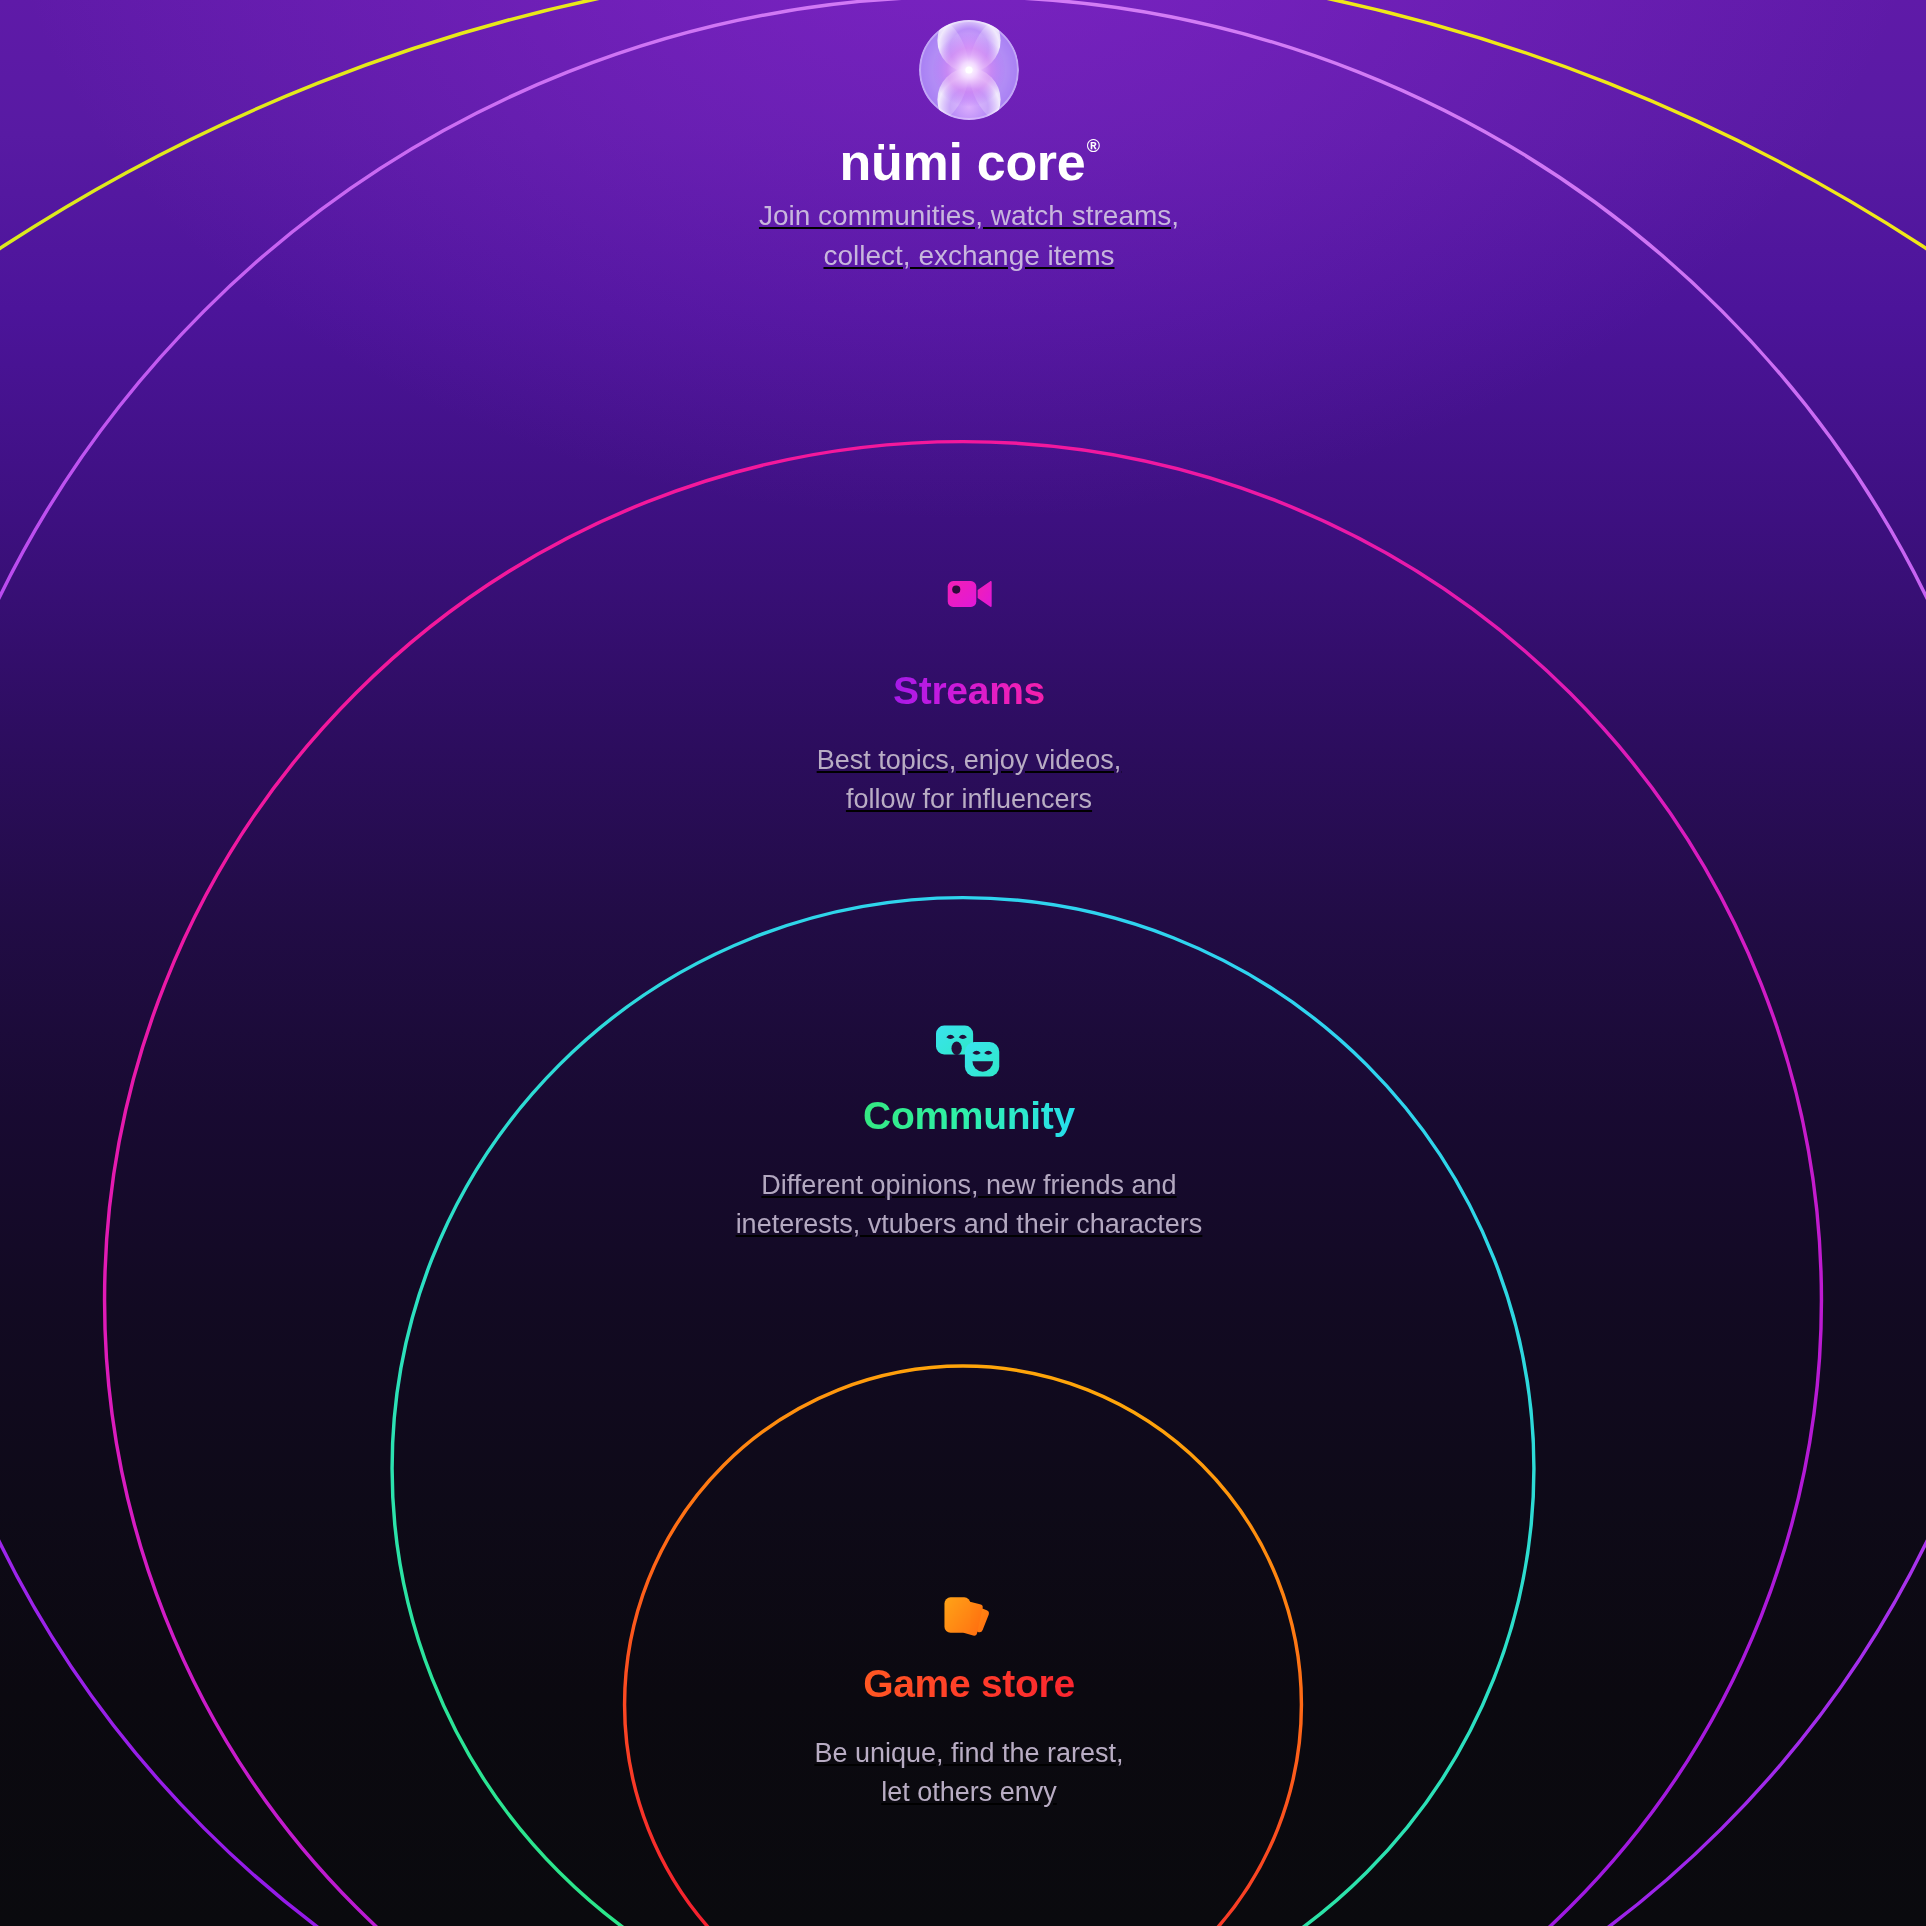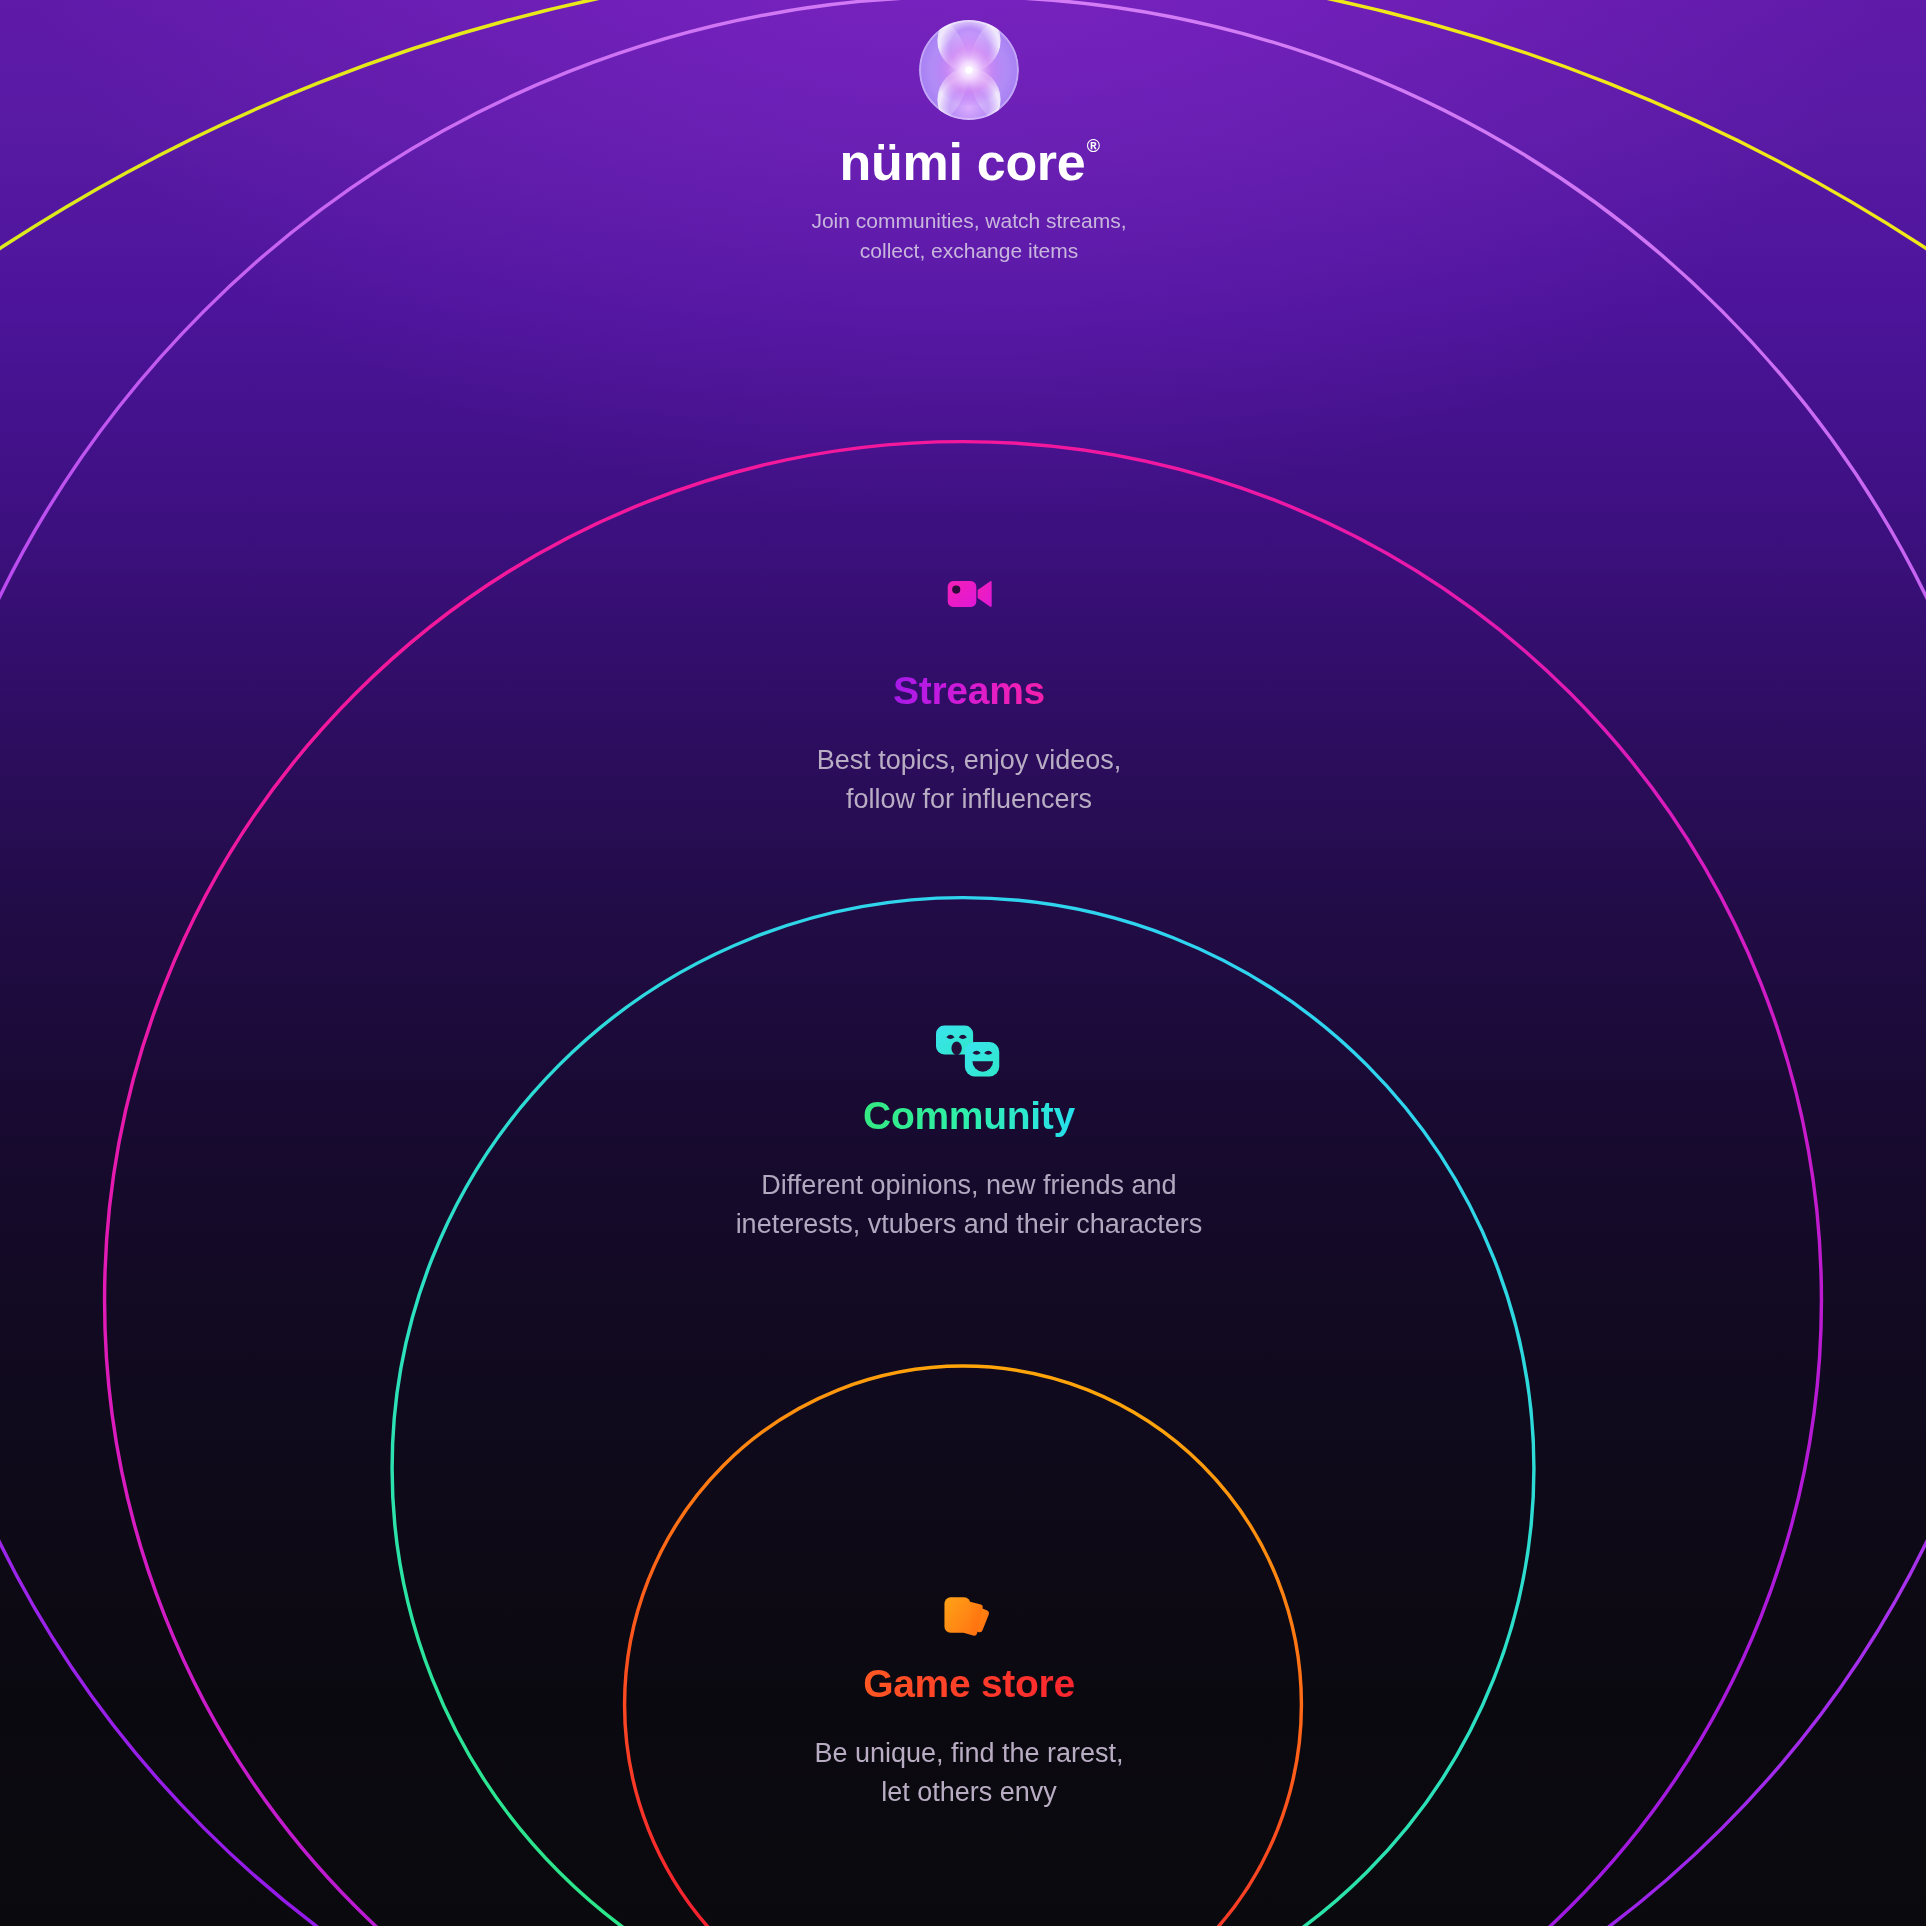--- a/index.html
+++ b/index.html
@@ -33,20 +33,21 @@
     position: absolute; inset: 0;
     width: 1926px; height: 1926px;
     pointer-events: none;
   }
 
   .section {
     position: absolute;
     left: 12px; right: 0;
     text-align: center;
     z-index: 5;
+    text-decoration: underline;
   }
 
   .logo-orb {
     width: 102px; height: 102px;
     margin: 0 auto 15px auto;
     position: relative;
   }
 
   .brand {
     font-size: 52px;
@@ -60,22 +61,22 @@
   .brand .reg {
     font-size: 18px;
     vertical-align: super;
     font-weight: 700;
     position: relative;
     top: -9.6px;
     left: 1.4px;
   }
 
   .lede {
-    margin-top: 18px;
-    font-size: 21px;
+    margin-top: 8px;
+    font-size: 28px;
     line-height: 1.42;
     color: #c8b6dd;
     font-weight: 400;
     white-space: pre-line;
   }
 
   .sec-icon {
     height: 45px;
     display: flex;
     align-items: center;

